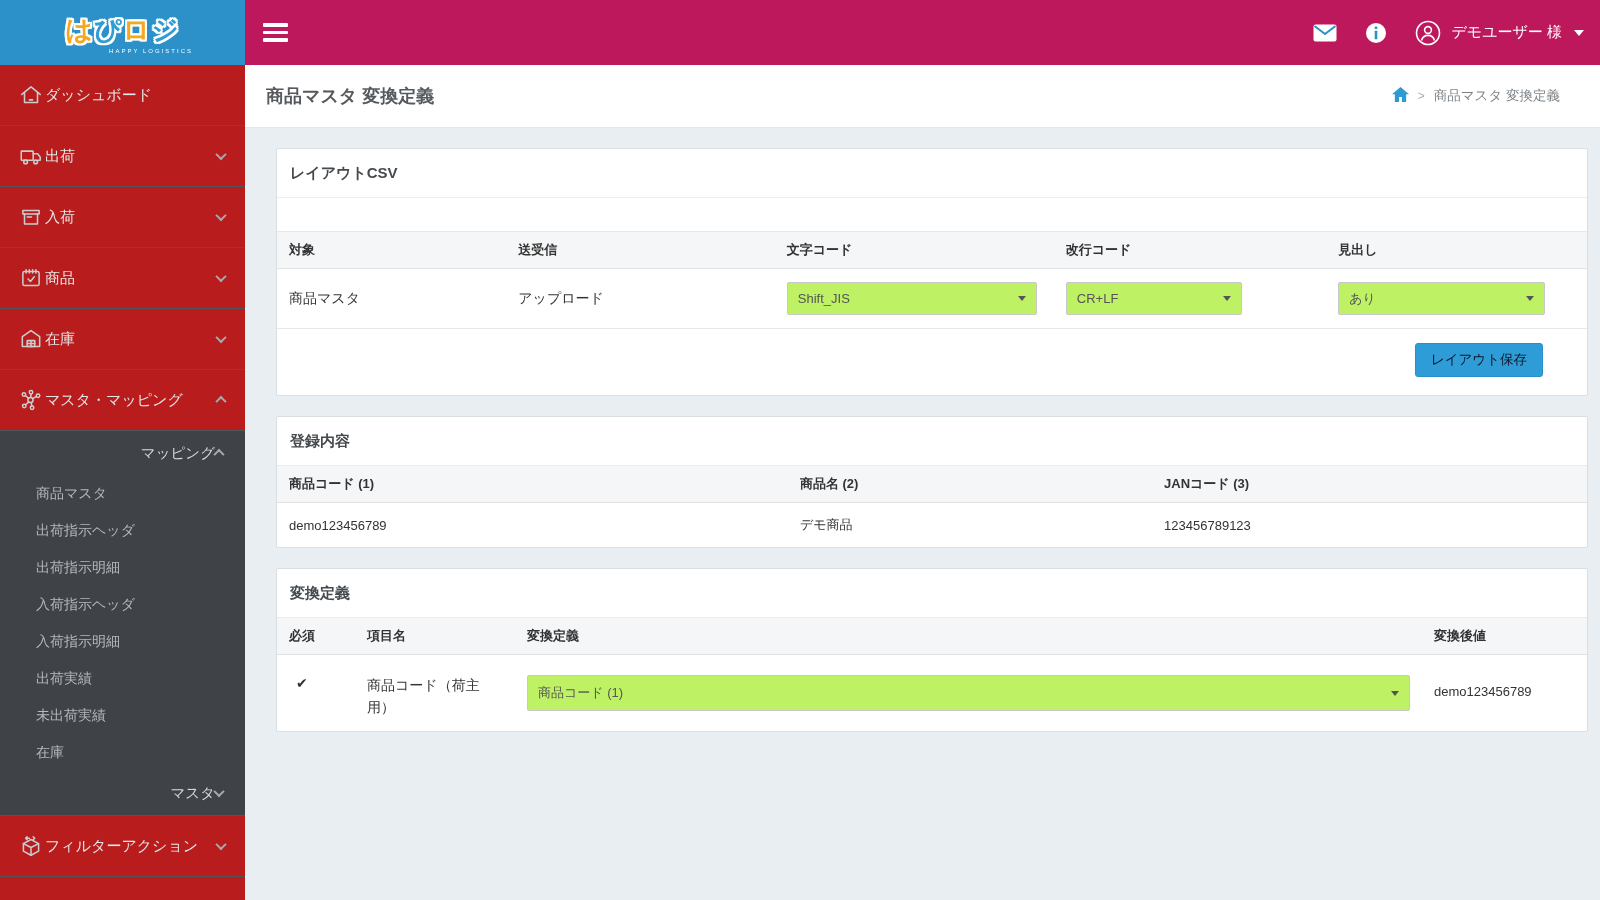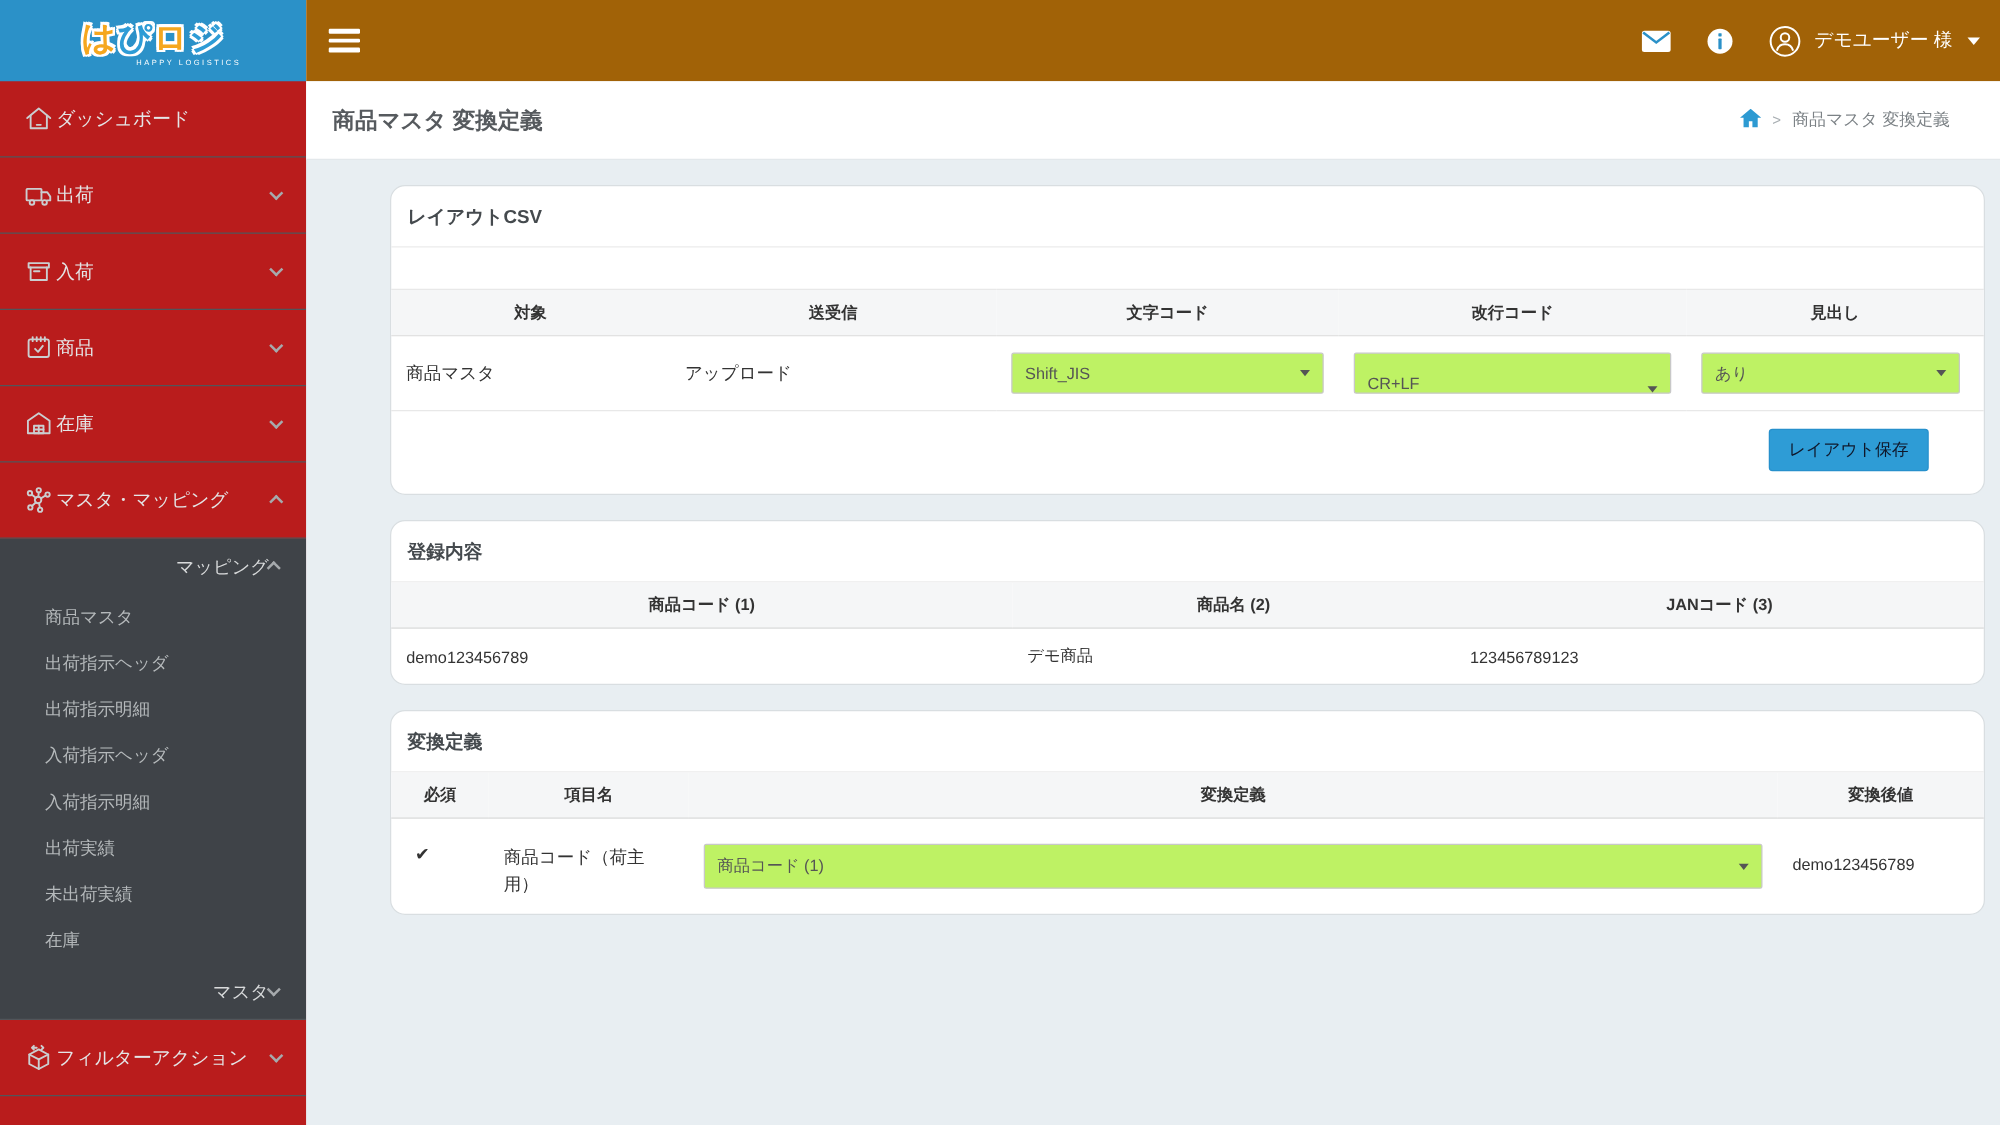--- a/index.html
+++ b/index.html
@@ -24,66 +24,66 @@
   .chev.up   { transform:rotate(-135deg) translate(-1px,-1px); }
   .submenu { background:#3F4348; border-bottom:1px solid #51555A; }
   .submenu-header { height:44px; display:flex; align-items:center; padding:0 20px 0 17px;
     color:#D8DADB; font-size:14.5px; cursor:pointer;text-align:right; }
   .submenu-header .nlabel { flex:1; }
   .submenu-item { height:37px; display:flex; align-items:center; padding-left:36px;
     color:#B5B9BB; font-size:14px; cursor:pointer; }
 
   
   .main { flex:1; display:flex; flex-direction:column; background:#E8EEF2; }
-  .topbar { height:65px; min-height:65px; background:#a16207; display:flex; align-items:center;
+  .topbar { height:65px; min-height:65px; background:#be185d; display:flex; align-items:center;
     justify-content:space-between; padding:0 16px 0 12px; }
   .burger { display:flex; flex-direction:column; gap:4px; padding:6px; cursor:pointer; }
   .burger span { display:block; width:25px; height:3.5px; background:#fff; border-radius:1px; }
   .top-right { display:flex; align-items:center; gap:28px; }
   .top-icon { display:flex; align-items:center; justify-content:center; cursor:pointer; }
   .user-chip { display:flex; align-items:center; gap:10px; color:#fff; font-size:15px; cursor:pointer; }
   .caret-w { width:0; height:0; border-left:5px solid transparent; border-right:5px solid transparent; border-top:6px solid #fff; margin-left:2px; }
 
   .page-head { height:63px; min-height:63px; background:#fff; display:flex; align-items:center;
     justify-content:space-between; padding:0 40px 0 21px; border-bottom:1px solid #E3E8EB; }
   .page-head h1 { font-size:18px; color:#565A5E; font-weight:bold; }
   .breadcrumb { display:flex; align-items:center; gap:9px; font-size:13.5px; color:#8A9094; }
   .bc-sep { color:#A8AEB2; font-size:12px; }
   .bc-current { color:#7C8286; }
 
   .content { flex:1; padding:20px 12px 0 31px; overflow:hidden; }
 
-  .panel { background:#fff; border:1px solid #D9DEE1; border-radius:12px; margin-bottom:20px;margin-left:36px; }
+  .panel { background:#fff; border:1px solid #D9DEE1; border-radius:2px; margin-bottom:20px; }
   .panel-head { padding:15px 13px 14px; font-size:15px; font-weight:bold; color:#454A4E;
     border-bottom:1px solid #ECECEC; }
 
   
   .panel-body { padding:13px 0 18px; }
   .dropzone { margin:0 12px; height:200px; border:2px dashed #66A9D8; border-radius:4px;
     display:flex; flex-direction:column; align-items:center; justify-content:center; gap:6px; cursor:pointer; }
   .dz-line1 { color:#2E86C8; font-weight:bold; font-size:15px; margin-top:4px; }
   .dz-line2 { color:#2E86C8; font-weight:bold; font-size:14px; }
   .file-btn { font-size:13px; color:#4A4A4A; background:#F7F7F7; border:1px solid #C9C9C9;
     border-radius:3px; padding:5px 13px; margin-top:3px; cursor:pointer; font-family:inherit; }
   .dz-file { font-size:12px; color:#3A3A3A; margin-top:4px; }
 
   
   table.tbl { width:100%; border-collapse:collapse; }
   table.tbl.spaced { margin-top:20px; border-top:1px solid #E8E8E8; }
-  table.tbl thead th { background:#F5F6F7; font-size:13px; color:#333; text-align:center;
+  table.tbl thead th { background:#F5F6F7; font-size:13px; color:#333; text-align:left;
     padding:9px 12px; border-bottom:1px solid #E2E2E2; font-weight:bold; }
   table.tbl tbody td { padding:13px 12px; font-size:14px; color:#333; }
   table.tbl.bordered-row tbody td { border-bottom:1px solid #E8E8E8; }
 
   .select { height:33px; border:1px solid #C8C8C8; border-radius:2px; background:#bef264;
     display:flex; align-items:center; justify-content:space-between; padding:0 10px;
     font-size:13px; color:#555; cursor:pointer; }
   .caret-d { width:0; height:0; border-left:4px solid transparent; border-right:4px solid transparent;
     border-top:5px solid #555; }
-  .sel-charset { width:250px; } .sel-linebreak { width:254px;align-items:flex-end; } .sel-heading { width:207px;text-align:center; }
+  .sel-charset { width:250px; } .sel-linebreak { width:176px; } .sel-heading { width:207px;text-align:center; }
 
   .save-row { text-align:right; padding:14px 44px 0 0; }
   .btn-primary { background:#2E9CD6; color:#0f172a; font-size:13.5px; padding:7px 15px;
     border:1px solid #2690CC; border-radius:3px; cursor:pointer; font-family:inherit; }
 
   
   .reg-td { font-size:13px !important; }
 
   
   .conv-td { vertical-align:top; padding-top:20px !important; }

